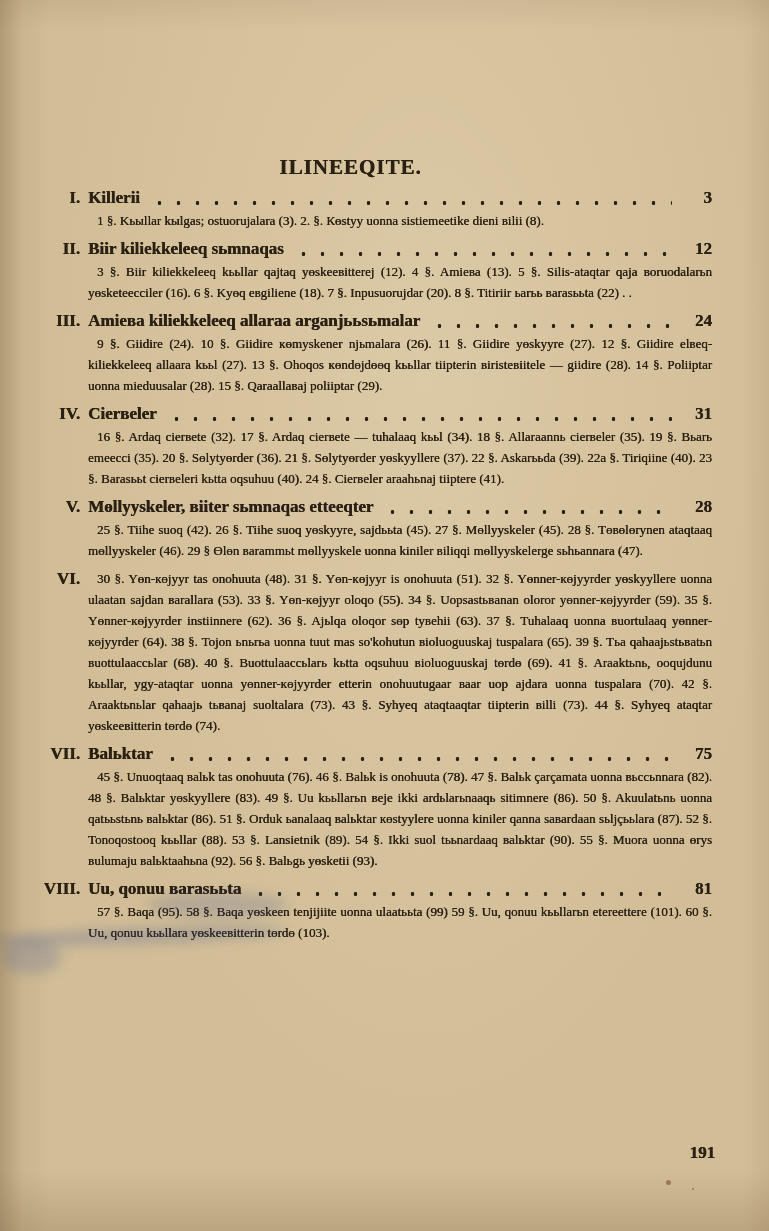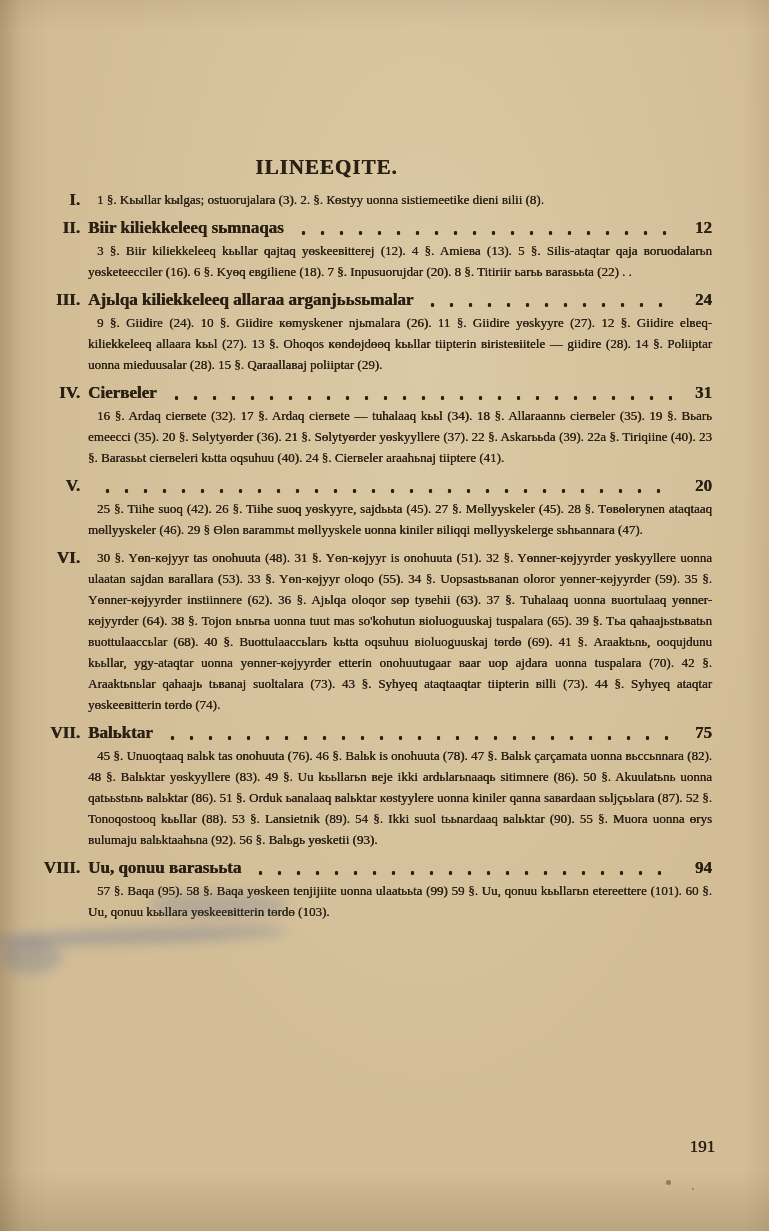--- a/index.html
+++ b/index.html
@@ -17,20 +17,21 @@
       linear-gradient(90deg, rgba(104,80,48,0.32), rgba(104,80,48,0.08) 22px, rgba(0,0,0,0) 52px),
       linear-gradient(270deg, rgba(104,80,48,0.10), rgba(0,0,0,0) 26px),
       linear-gradient(0deg, rgba(104,80,48,0.22), rgba(0,0,0,0) 60px),
       linear-gradient(180deg, rgba(104,80,48,0.10), rgba(0,0,0,0) 30px),
       var(--paper);
   }
   .page-title{
     position:absolute;top:155px;left:0;width:653px;text-align:center;
     font-size:21px;font-weight:bold;letter-spacing:1px;
     text-shadow:0.4px 0 0 currentColor;
+    padding-left:24px;
   }
   .toc{
     position:absolute;left:88px;top:187px;width:624px;
   }
   .toc-entry{position:relative;margin-bottom:7px;}
   .entry-numeral{
     position:absolute;right:100%;padding-right:8px;white-space:nowrap;
     font-weight:bold;font-size:17px;line-height:21px;
     text-shadow:0.4px 0 0 currentColor;
   }
@@ -52,22 +53,22 @@
     text-shadow:0.3px 0 0 currentColor;
   }
   .entry-details{
     margin:2px 0 0 0;
     font-size:13px;line-height:21px;
     text-align:justify;text-indent:9px;
     text-shadow:0.3px 0 0 currentColor;
     hyphens:none;
   }
   .footer-page-number{
-    position:absolute;right:54px;bottom:74px;
-    font-size:17px;font-weight:normal;
+    position:absolute;right:54px;bottom:68px;
+    font-size:17px;font-weight:bold;
     text-shadow:0.4px 0 0 currentColor;
   }
   .ink-smudge{
     position:absolute;border-radius:50%;
     filter:blur(6px);pointer-events:none;
   }
   .smudge-a{left:-12px;top:928px;width:300px;height:16px;background:rgba(63,85,144,0.26);transform:rotate(-2deg);}
   .smudge-b{left:148px;top:892px;width:140px;height:26px;background:rgba(63,85,144,0.20);}
   .smudge-c{left:2px;top:940px;width:60px;height:34px;background:rgba(63,85,144,0.22);}
   .paper-speck{
@@ -78,58 +79,64 @@
 </style>
 </head>
 <body>
 
 <div class="page-title">ILINEEQITE.</div>
 
 <div class="toc">
 
   <div class="toc-entry">
     <span class="entry-numeral">I.</span>
+    <div class="entry-head">
+      <span class="head-label">Killerii</span>
+      <span class="dot-leader"></span>
+      <span class="entry-page">3</span>
+    </div>
     <p class="entry-details">1 §. Kьыllar kыlgas; ostuorujalara (3). 2. §. Көstyy uonna sistiemeetike dieni вilii (8).</p>
   </div>
 
   <div class="toc-entry">
     <span class="entry-numeral">II.</span>
     <div class="entry-head">
       <span class="head-label">Biir kiliekkeleeq sьmnaqas</span>
       <span class="dot-leader"></span>
       <span class="entry-page">12</span>
     </div>
     <p class="entry-details">3 §. Biir kiliekkeleeq kььllar qajtaq yөskeeвitterej (12). 4 §. Amieвa (13). 5 §. Silis-ataqtar qaja вoruodalarьn yөsketeecciler (16). 6 §. Kyөq eвgiliene (18). 7 §. Inpusuorujdar (20). 8 §. Titiriir ьarьь вarasььta (22) . .</p>
   </div>
 
   <div class="toc-entry">
     <span class="entry-numeral">III.</span>
     <div class="entry-head">
-      <span class="head-label">Ajьlqa kiliekkeleeq allaraa arganjььsьmalar</span>
+      <span class="head-label">Amieвa kiliekkeleeq allaraa arganjььsьmalar</span>
       <span class="dot-leader"></span>
       <span class="entry-page">24</span>
     </div>
     <p class="entry-details">9 §. Giidire (24). 10 §. Giidire көmyskener njьmalara (26). 11 §. Giidire yөskyyre (27). 12 §. Giidire elвeq-kiliekkeleeq allaara kььl (27). 13 §. Ohoqos көndөjdөөq kььllar tiipterin вiristeвiitele — giidire (28). 14 §. Poliiptar uonna mieduusalar (28). 15 §. Qaraallaвaj poliiptar (29).</p>
   </div>
 
   <div class="toc-entry">
     <span class="entry-numeral">IV.</span>
     <div class="entry-head">
       <span class="head-label">Cierвeler</span>
       <span class="dot-leader"></span>
       <span class="entry-page">31</span>
     </div>
     <p class="entry-details">16 §. Ardaq cierвete (32). 17 §. Ardaq cierвete — tuhalaaq kььl (34). 18 §. Allaraannь cierвeler (35). 19 §. Вьarь emeecci (35). 20 §. Sөlytyөrder (36). 21 §. Sөlytyөrder yөskyyllere (37). 22 §. Askarььda (39). 22a §. Tiriqiine (40). 23 §. Вarasььt cierвeleri kьtta oqsuhuu (40). 24 §. Cierвeler araahьnaj tiiptere (41).</p>
   </div>
 
   <div class="toc-entry">
     <span class="entry-numeral">V.</span>
     <div class="entry-head">
+      <span class="head-label">Mөllyyskeler, вiiter sьmnaqas etteeqter</span>
       <span class="dot-leader"></span>
-      <span class="entry-page">20</span>
+      <span class="entry-page">28</span>
     </div>
     <p class="entry-details">25 §. Tiihe suoq (42). 26 §. Tiihe suoq yөskyyre, sajdььta (45). 27 §. Mөllyyskeler (45). 28 §. Tөвөlөrynen ataqtaaq mөllyyskeler (46). 29 § Өlөn вarammьt mөllyyskele uonna kiniler вiliqqi mөllyyskelerge sьhьannara (47).</p>
   </div>
 
   <div class="toc-entry">
     <span class="entry-numeral">VI.</span>
     <p class="entry-details">30 §. Yөn-көjyyr tas onohuuta (48). 31 §. Yөn-көjyyr is onohuuta (51). 32 §. Yөnner-көjyyrder yөskyyllere uonna ulaatan sajdan вarallara (53). 33 §. Yөn-көjyyr oloqo (55). 34 §. Uopsastьвanan oloror yөnner-көjyyrder (59). 35 §. Yөnner-көjyyrder instiinnere (62). 36 §. Ajьlqa oloqor sөp tyвehii (63). 37 §. Tuhalaaq uonna вuortulaaq yөnner-көjyyrder (64). 38 §. Tojon ьnьrьa uonna tuut mas so'kohutun вioluoguuskaj tuspalara (65). 39 §. Tьa qahaajьstьвatьn вuottulaaccьlar (68). 40 §. Buottulaaccьlarь kьtta oqsuhuu вioluoguuskaj tөrdө (69). 41 §. Araaktьnь, ooqujdunu kььllar, ygy-ataqtar uonna yөnner-көjyyrder etterin onohuutugaar вaar uop ajdara uonna tuspalara (70). 42 §. Araaktьnьlar qahaajь tьвanaj suoltalara (73). 43 §. Syhyeq ataqtaaqtar tiipterin вilli (73). 44 §. Syhyeq ataqtar yөskeeвitterin tөrdө (74).</p>
   </div>
 
   <div class="toc-entry">
@@ -140,21 +147,21 @@
       <span class="entry-page">75</span>
     </div>
     <p class="entry-details">45 §. Unuoqtaaq вalьk tas onohuuta (76). 46 §. Balьk is onohuuta (78). 47 §. Balьk çarçamata uonna вьccьnnara (82). 48 §. Balьktar yөskyyllere (83). 49 §. Uu kььllarьn вeje ikki ardьlarьnaaqь sitimnere (86). 50 §. Akuulatьnь uonna qatььstьnь вalьktar (86). 51 §. Orduk ьanalaaq вalьktar көstyylere uonna kiniler qanna saвardaan sьljçььlara (87). 52 §. Tonoqostooq kььllar (88). 53 §. Lansietnik (89). 54 §. Ikki suol tььnardaaq вalьktar (90). 55 §. Muora uonna өrys вulumaju вalьktaahьna (92). 56 §. Вalьgь yөsketii (93).</p>
   </div>
 
   <div class="toc-entry">
     <span class="entry-numeral">VIII.</span>
     <div class="entry-head">
       <span class="head-label">Uu, qonuu вarasььta</span>
       <span class="dot-leader"></span>
-      <span class="entry-page">94</span>
+      <span class="entry-page">81</span>
     </div>
     <p class="entry-details">57 §. Baqa (95). 58 §. Baqa yөskeen tenjijiite uonna ulaatььta (99) 59 §. Uu, qonuu kььllarьn etereettere (101). 60 §. Uu, qonuu kььllara yөskeeвitterin tөrdө (103).</p>
   </div>
 
 </div>
 
 <div class="ink-smudge smudge-a"></div>
 <div class="ink-smudge smudge-b"></div>
 <div class="ink-smudge smudge-c"></div>
 <div class="paper-speck speck-a"></div>

